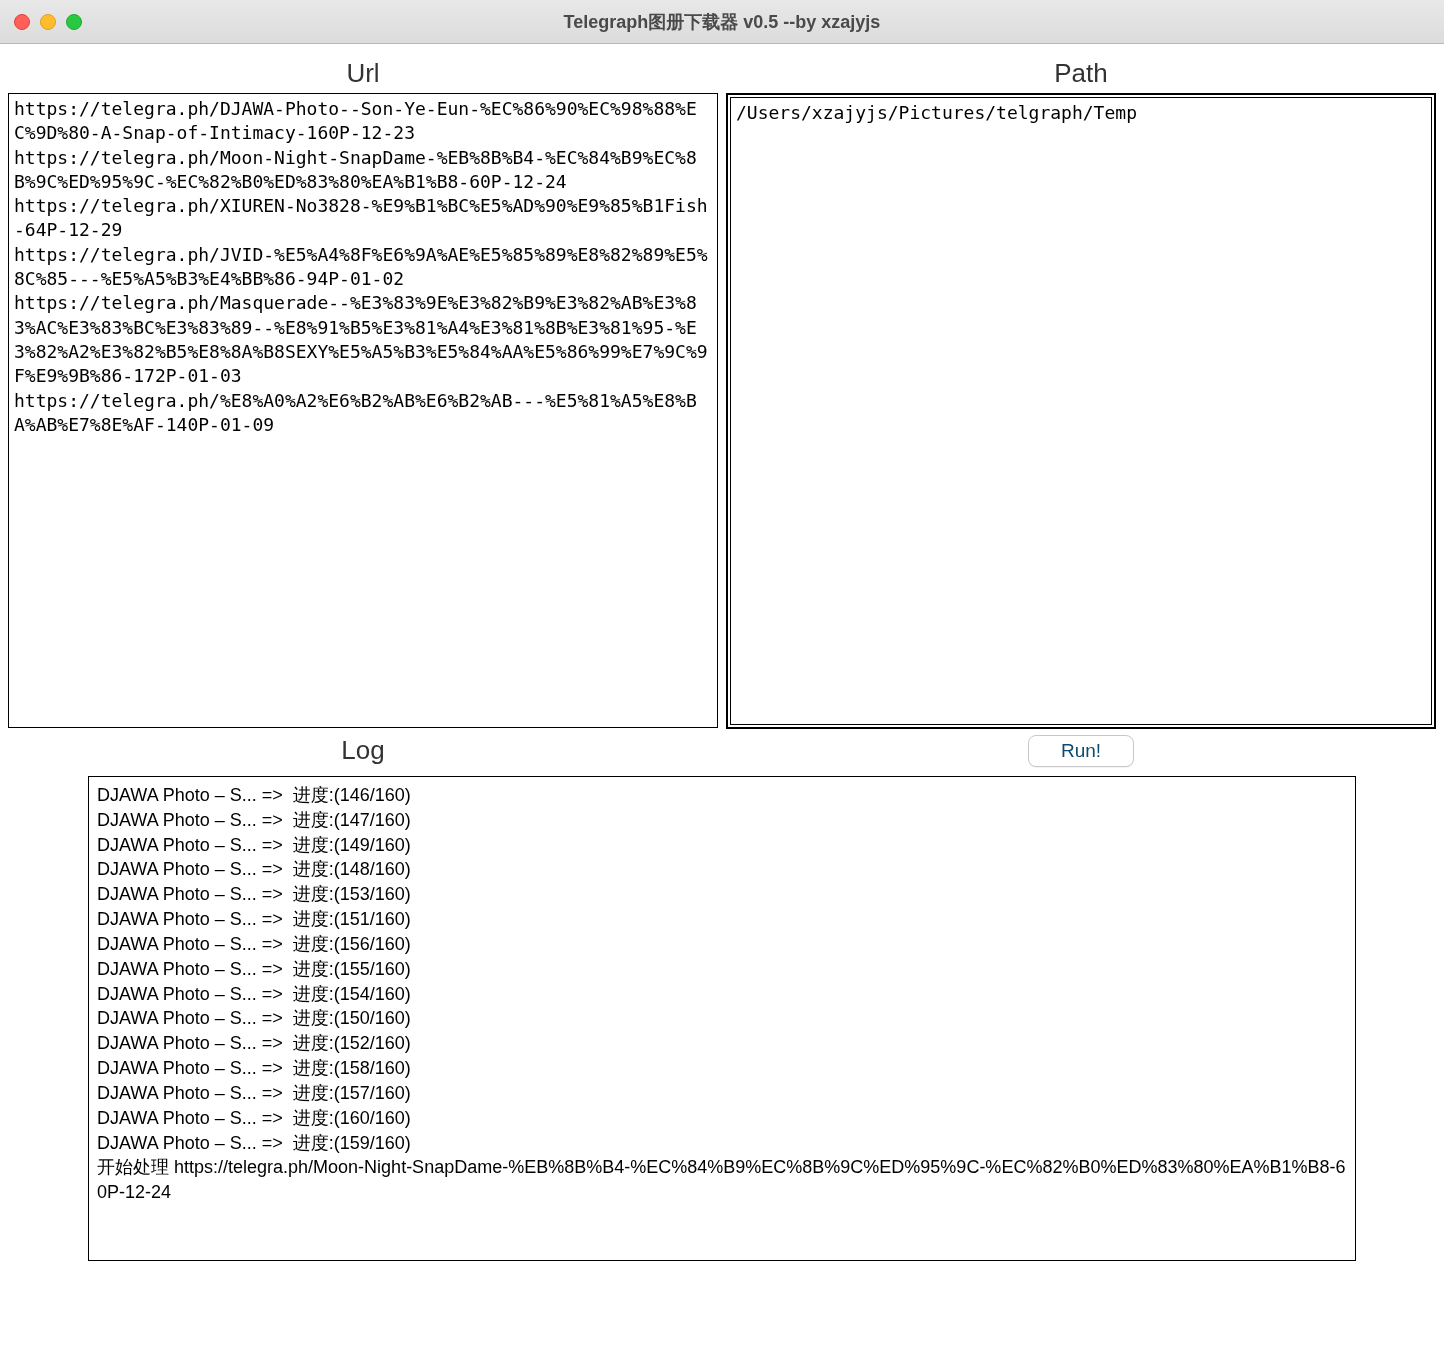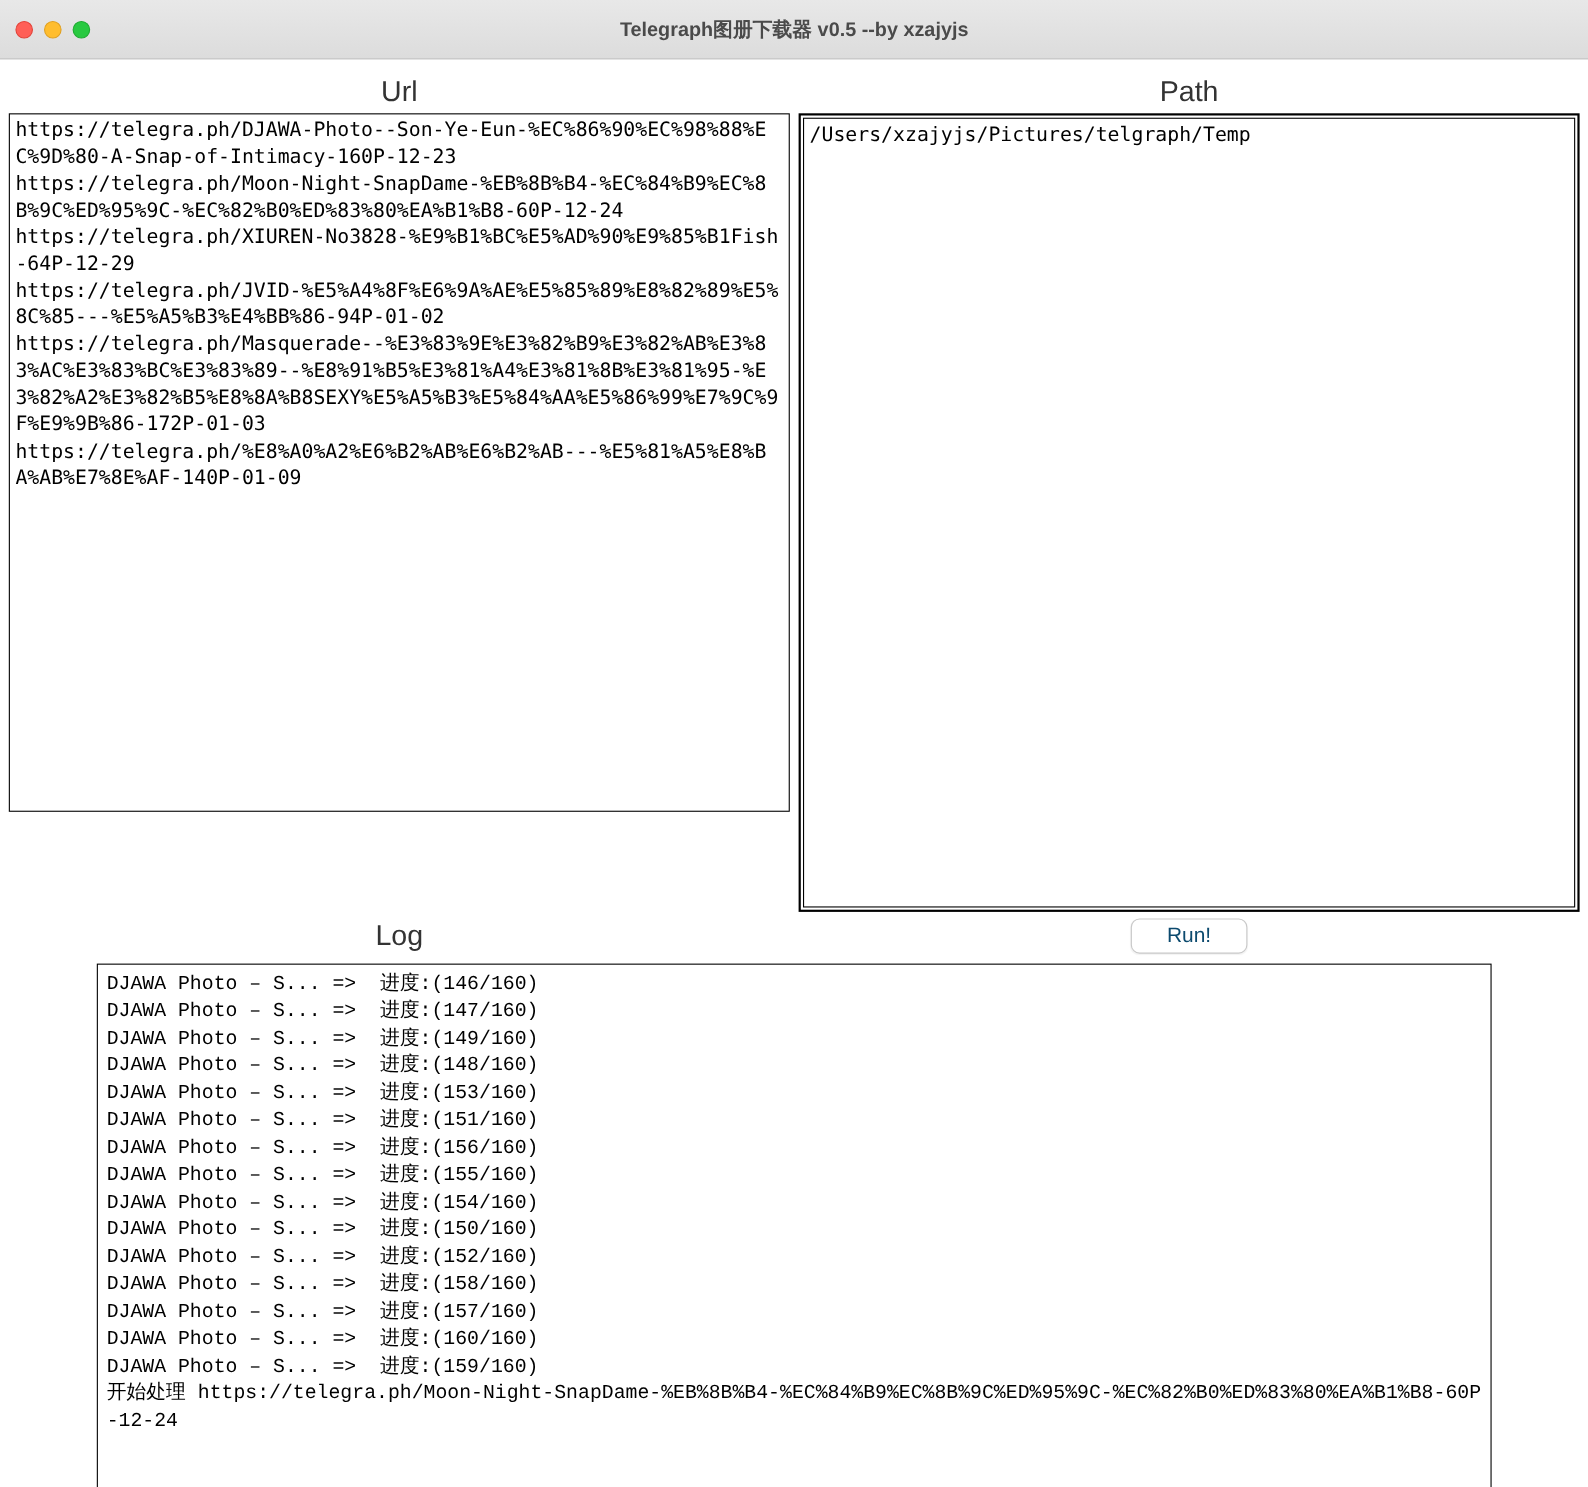--- a/index.html
+++ b/index.html
@@ -7,21 +7,21 @@
       padding: 0;
       box-sizing: border-box;
     }
     body {
       font-family: -apple-system, BlinkMacSystemFont, "Helvetica Neue", sans-serif;
       background: #ffffff;
       width: 1444px;
       height: 1352px;
     }
     .titlebar {
-      height: 54px;
+      height: 44px;
       background: linear-gradient(to bottom, #e8e8e8, #dcdcdc);
       border-bottom: 1px solid #b8b8b8;
       display: flex;
       align-items: center;
       position: relative;
       justify-content: flex-end;
     }
     .traffic-lights {
       display: flex;
       gap: 10px;
@@ -72,21 +72,21 @@
       outline: none;
       height: 635px;
       white-space: pre-wrap;
       word-break: break-all;
       overflow-y: auto;
       color: #000;
     }
     .path-wrapper {
       border: 2px solid #000;
       padding: 2px;
-      height: 726px;
+      height: 636px;
     }
     .path-input {
       border: 1px solid #000;
       padding: 3px 5px;
       font-family: "Menlo", "Monaco", monospace;
       font-size: 18px;
       line-height: 1.35;
       resize: none;
       outline: none;
       width: 100%;
@@ -114,21 +114,21 @@
       border: 1px solid #c8c8c8;
       border-radius: 8px;
       color: #0c4a6e;
       cursor: pointer;
       box-shadow: 0 1px 1px rgba(0,0,0,0.05);
     }
     .log-area {
       margin: 6px 80px 0 80px;
       border: 1px solid #000;
       padding: 6px 8px;
-      font-family: Liberation Mono, monospace;
+      font-family: Liberation Sans, sans-serif;
       font-size: 18px;
       line-height: 1.38;
       height: 485px;
       white-space: pre-wrap;
       word-break: break-all;
       overflow-y: auto;
       color: #000;
     }
   </style>
 </head>

